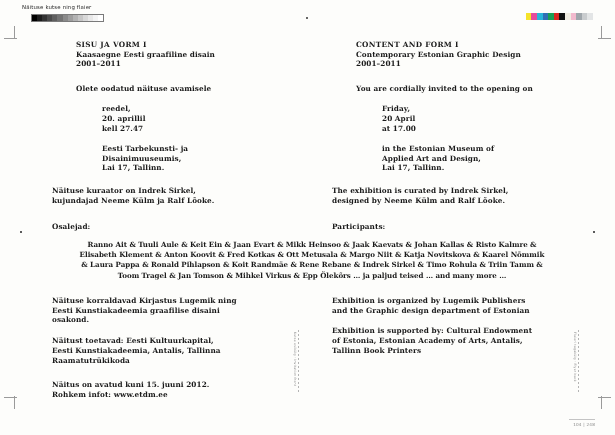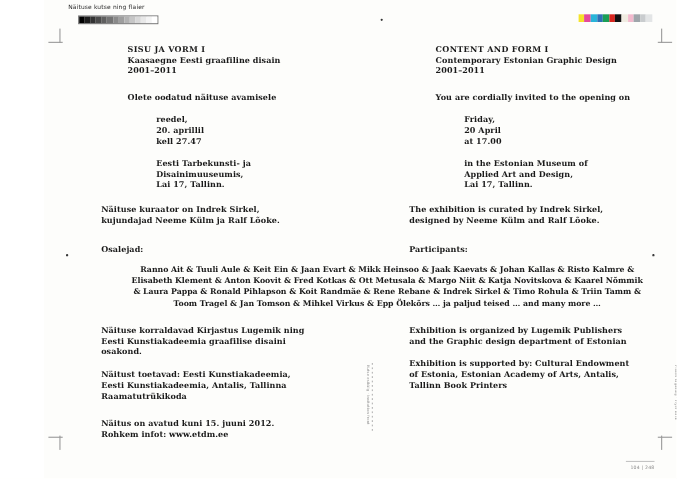--- a/index.html
+++ b/index.html
@@ -16,21 +16,20 @@
     font-family: "DejaVu Serif", "Liberation Serif", serif;
     color: #1a1a1a;
     -webkit-font-smoothing: antialiased;
   }
 
   
   .page {
     position: absolute;
     inset: 0;
     background: #fdfdfb;
-    margin-left: 40px;
   }
 
   
   .reg-caption {
     position: absolute;
     left: 22px;
     top: 4px;
     font-family: "DejaVu Sans", "Liberation Sans", sans-serif;
     font-size: 5.4px;
     letter-spacing: 0.15px;
@@ -299,21 +298,21 @@
   </div>
 
   <div class="foot foot-left">
     <div class="block">
       <div class="line">Näituse korraldavad Kirjastus Lugemik ning</div>
       <div class="line">Eesti Kunstiakadeemia graafilise disaini</div>
       <div class="line">osakond.</div>
     </div>
     <div class="gap-m"></div>
     <div class="block">
-      <div class="line">Näitust toetavad: Eesti Kunstiakadeemia,</div>
+      <div class="line">Näitust toetavad: Eesti Kultuurkapital,</div>
       <div class="line">Eesti Kunstiakadeemia, Antalis, Tallinna</div>
       <div class="line">Raamatutrükikoda</div>
     </div>
     <div class="gap-l"></div>
     <div class="block">
       <div class="line">Näitus on avatud kuni 15. juuni 2012.</div>
       <div class="line">Rohkem infot: www.etdm.ee</div>
     </div>
   </div>
 

